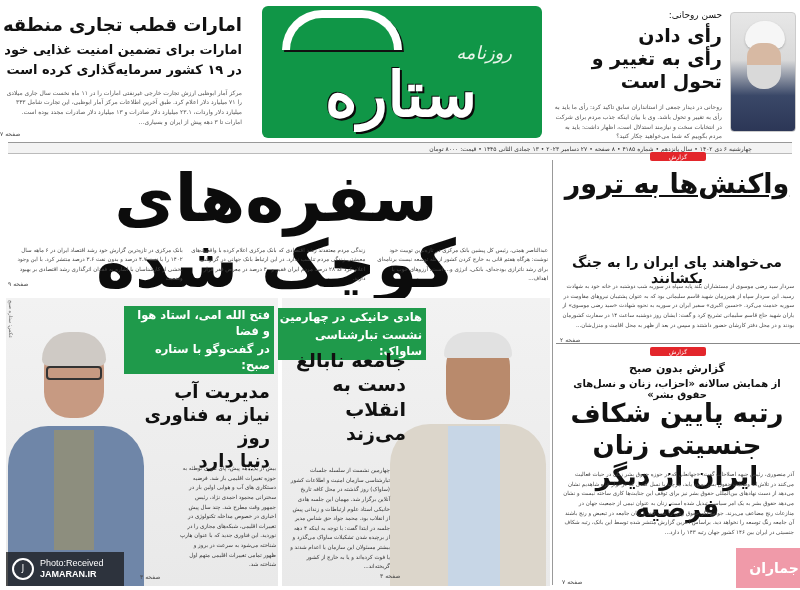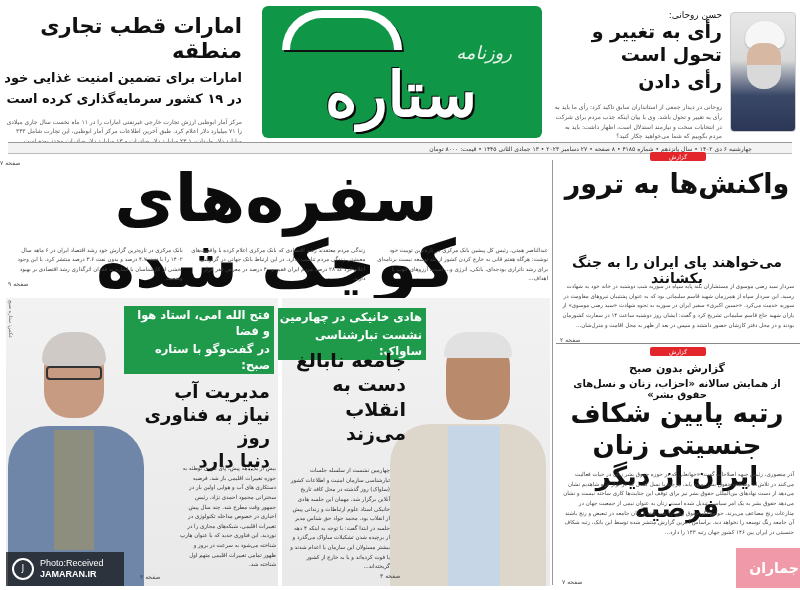--- a/index.html
+++ b/index.html
@@ -9,21 +9,21 @@
   .abs { position: absolute; }
 
   
   .mast-left { left: 0; top: 0; width: 250px; height: 140px; }
   .mast-right { left: 545px; top: 0; width: 255px; height: 140px; }
   .logo { left: 262px; top: 6px; width: 280px; height: 132px; background: #109647; border-radius: 6px; overflow: hidden; }
   .logo-name { position: absolute; right: 16px; top: 30px; width: 250px; text-align: center; font-family: "DejaVu Serif", serif; font-weight: bold; font-size: 62px; color: #ffffff; line-height: 1; text-shadow: 2px 2px 0 #0a0a0a, -1px -1px 0 #0a0a0a; letter-spacing: -2px; }
   .logo-sub { position: absolute; right: 30px; top: 36px; font-family: "DejaVu Serif", serif; font-style: italic; font-size: 18px; color: #e9f5ea; }
   .logo-swash { position: absolute; left: 20px; top: 4px; width: 120px; height: 40px; border: 8px solid #fff; border-bottom: none; border-radius: 60px 60px 0 0; box-shadow: 2px 2px 0 #111; }
 
-  .mt-head { font-weight: bold; font-size: 21px; line-height: 1.2; }
+  .mt-head { font-weight: bold; font-size: 18px; line-height: 1.2; }
   .mt-sub { font-size: 13px; line-height: 1.55; margin-top: 4px; }
   .mt-body { font-size: 6px; line-height: 1.6; color: #555; margin-top: 8px; }
   .page-ref { font-size: 6px; color: #444; margin-top: 4px; }
 
   .rouhani-photo { left: 730px; top: 12px; width: 66px; height: 120px; border-radius: 4px; background: linear-gradient(180deg, #e7e7e7 0%, #d9d9d9 40%, #3a4868 70%, #2c3656 100%); overflow: hidden; border: 1px solid #ccc; }
   .rouhani-photo .turban { position: absolute; left: 14px; top: 8px; width: 40px; height: 28px; background: #f6f6f6; border-radius: 20px 20px 10px 10px; box-shadow: 0 1px 2px #aaa; }
   .rouhani-photo .face { position: absolute; left: 16px; top: 30px; width: 34px; height: 38px; background: #d7b9a3; border-radius: 14px; }
   .rouhani-photo .beard { position: absolute; left: 16px; top: 52px; width: 34px; height: 24px; background: #d9d9d9; border-radius: 0 0 16px 16px; }
 
   
@@ -33,21 +33,21 @@
   
   .main-head { left: 6px; top: 166px; width: 540px; text-align: center; font-weight: bold; font-size: 66px; line-height: 1; letter-spacing: -1px; color: #0c0c0c; }
   .main-cols { left: 8px; top: 246px; width: 540px; display: flex; flex-direction: row-reverse; gap: 8px; }
   .main-cols .col { flex: 1; font-size: 5.5px; line-height: 1.7; color: #444; }
   .main-pageref { left: 8px; top: 280px; }
 
   .vdivider { left: 552px; top: 160px; width: 1px; height: 425px; background: #999; }
 
   
   .tag { height: 9px; width: 56px; background: #e3262b; border-radius: 2px; color: #fff; font-size: 6px; text-align: center; line-height: 9px; }
-  .terror-head { left: 558px; top: 168px; width: 238px; text-align: center; font-weight: bold; font-size: 27px; line-height: 1.18; }
+  .terror-head { left: 558px; top: 168px; width: 238px; text-align: center; font-weight: bold; font-size: 27px; line-height: 1.18; text-decoration: underline; }
   .terror-sub { left: 558px; top: 254px; width: 238px; text-align: center; font-weight: bold; font-size: 14px; }
   .terror-body { left: 562px; top: 282px; width: 232px; font-size: 5.5px; line-height: 1.75; color: #444; }
   .hr-right { left: 556px; top: 343px; width: 244px; height: 1px; background: #888; }
 
   .gender-kicker1 { left: 558px; top: 362px; width: 238px; text-align: center; font-weight: bold; font-size: 11px; }
   .gender-kicker2 { left: 558px; top: 378px; width: 238px; text-align: center; font-weight: bold; font-size: 10px; }
   .gender-head { left: 558px; top: 398px; width: 238px; text-align: center; font-weight: bold; font-size: 26px; line-height: 1.22; }
   .gender-body { left: 562px; top: 470px; width: 232px; font-size: 5.5px; line-height: 1.75; color: #444; }
   .watermark-jamaran { left: 736px; top: 548px; width: 76px; height: 40px; background: rgba(235,120,140,0.75); color: #fff; font-weight: bold; font-size: 14px; text-align: center; line-height: 40px; }
 
@@ -95,22 +95,22 @@
 
 <div class="abs logo">
   <div class="logo-swash"></div>
   <div class="logo-sub">روزنامه</div>
   <div class="logo-name" style="top:58px;">ستاره صبح</div>
 </div>
 
 <div class="abs mast-right rtl">
   <div style="padding:10px 78px 0 6px;">
     <div style="font-size:9px;">حسن روحانی:</div>
+    <div class="mt-head" style="font-size:19px;margin-top:4px;">رأی دادن</div>
     <div class="mt-head" style="font-size:19px;">رأی به تغییر و تحول است</div>
-    <div class="mt-head" style="font-size:19px;margin-top:4px;">رأی دادن</div>
     <div class="mt-body" style="margin-top:10px;">روحانی در دیدار جمعی از استانداران سابق تاکید کرد: رأی ما باید به رأی به تغییر و تحول باشد. وی با بیان اینکه جذب مردم برای شرکت در انتخابات سخت و نیازمند استدلال است، اظهار داشت: باید به مردم بگوییم که شما می‌خواهید چکار کنید؟</div>
     <div class="page-ref" style="text-align:left;">صفحه ۱</div>
   </div>
 </div>
 <div class="abs rouhani-photo">
   <div class="turban"></div>
   <div class="face"></div>
   <div class="beard"></div>
 </div>
 

